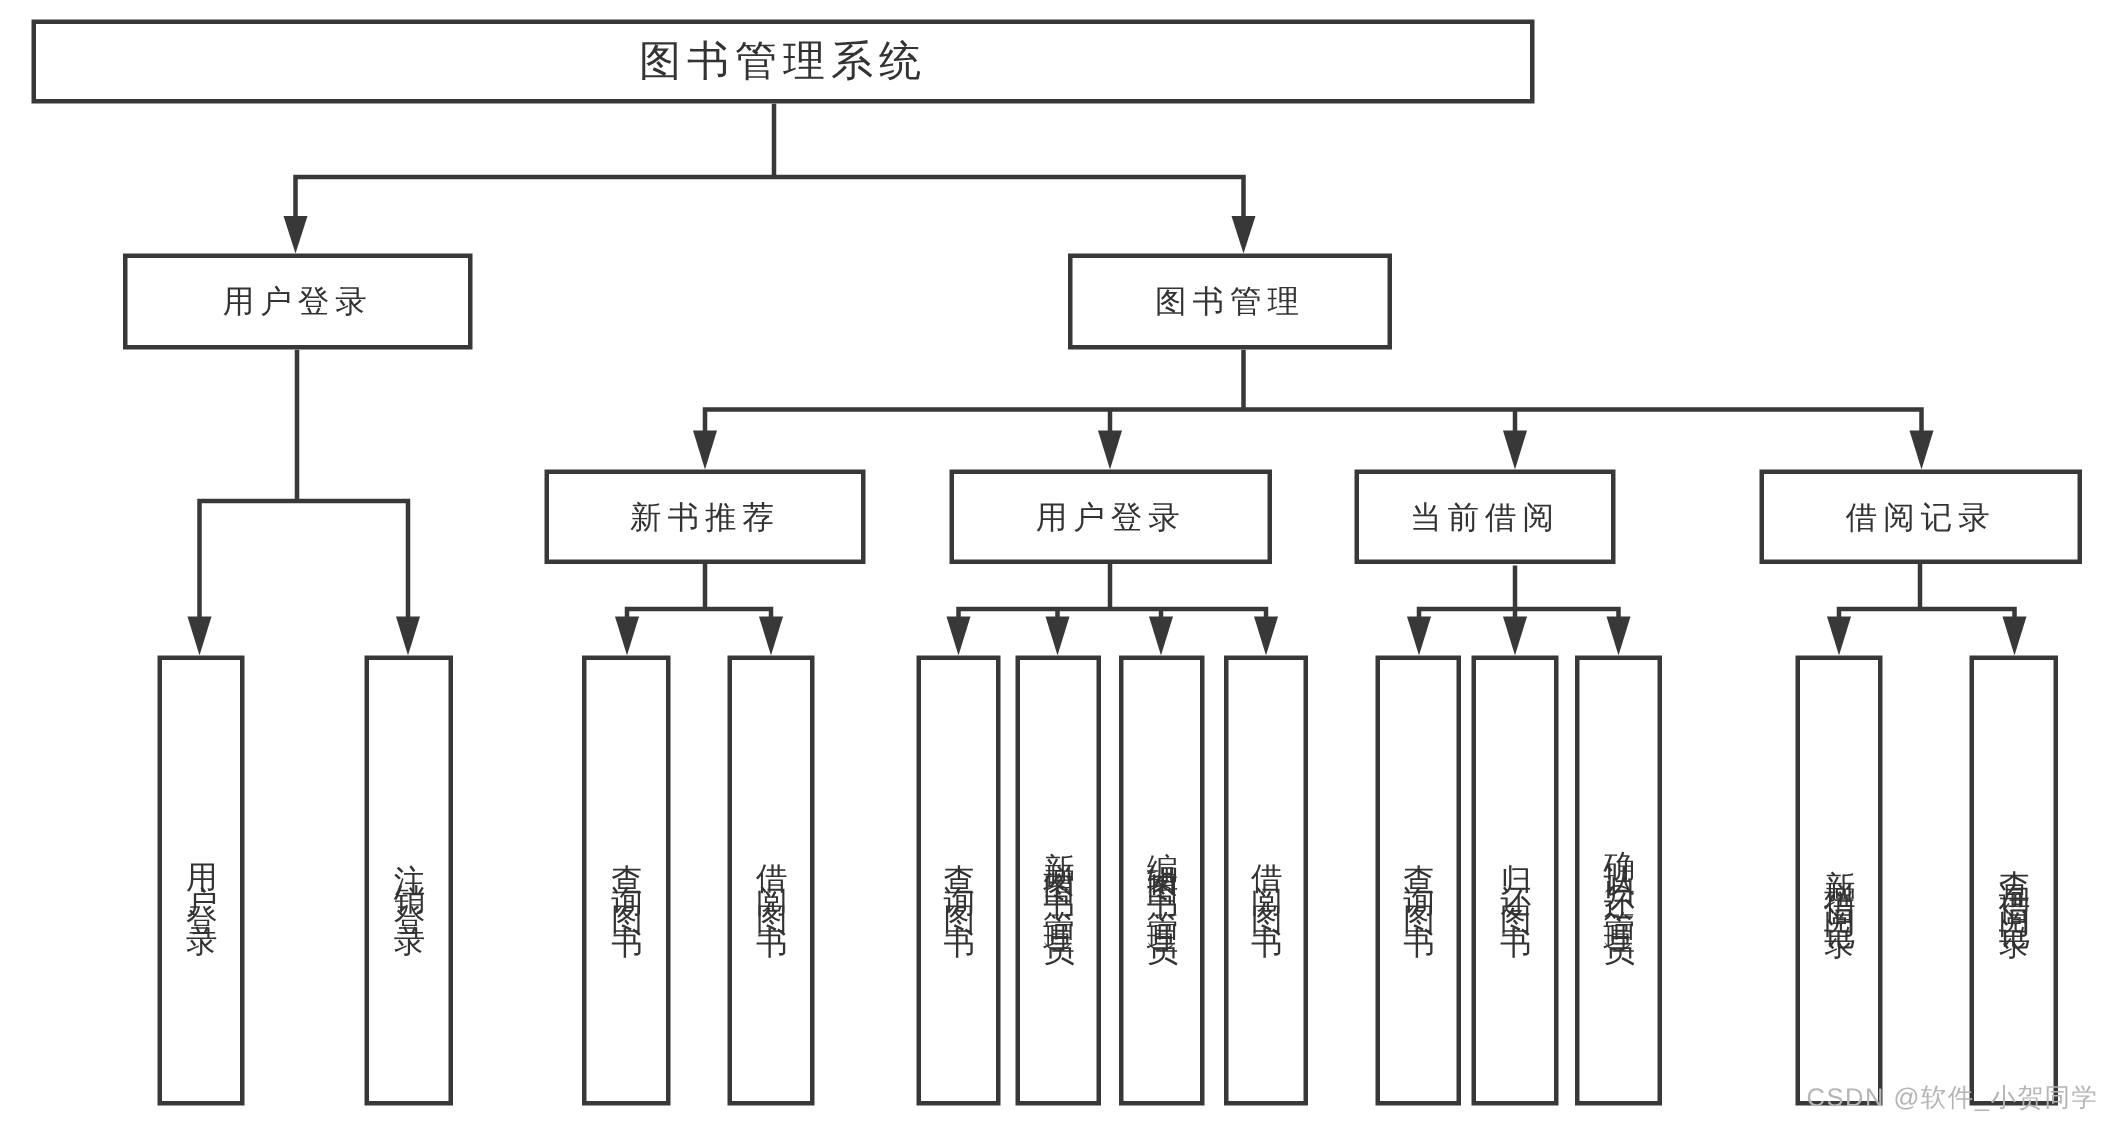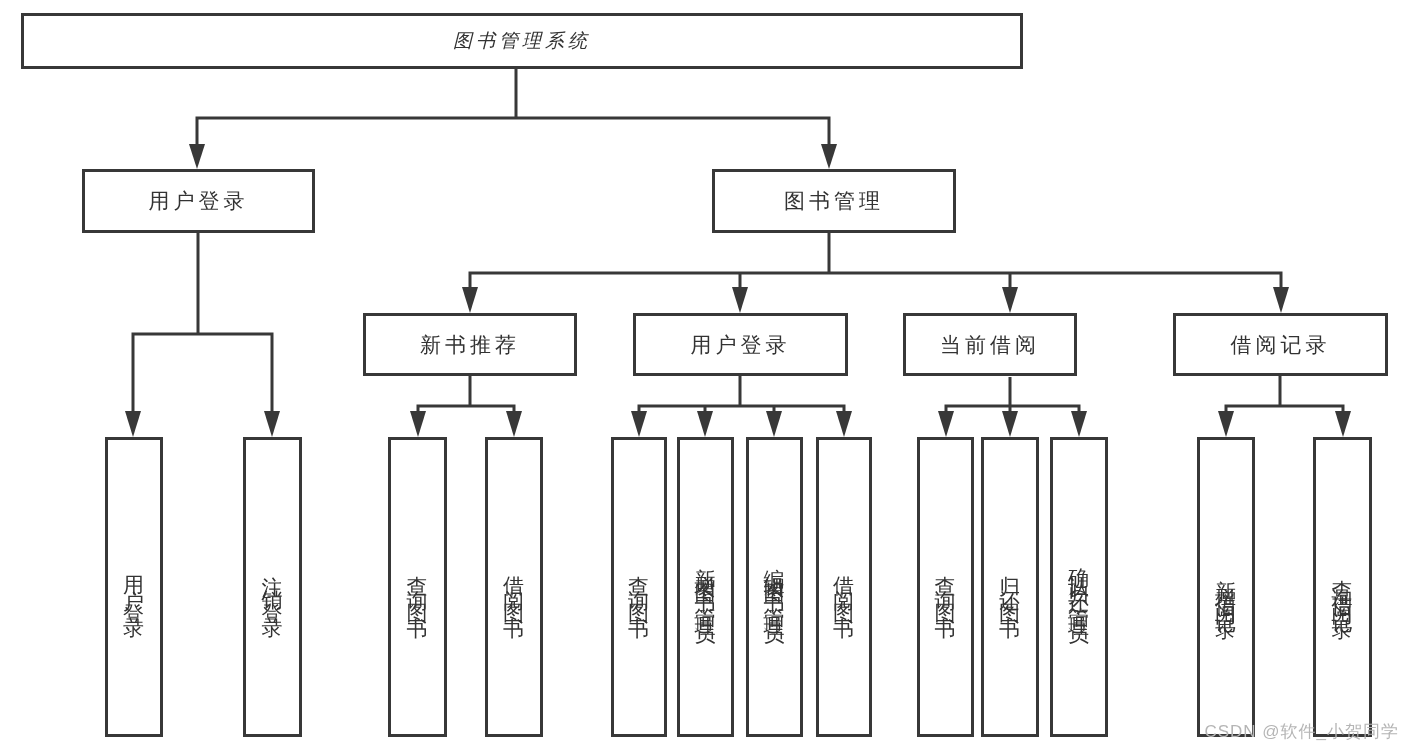--- a/index.html
+++ b/index.html
@@ -19,21 +19,21 @@
   .connectors{position:absolute;left:0;top:0;width:1405px;height:747px;}
   .node{
     position:absolute;
     box-sizing:border-box;
     border:3px solid var(--line);
     background:#ffffff;
     display:flex;align-items:center;justify-content:center;
     color:var(--text);
   }
   .hnode{font-size:21px;letter-spacing:4px;white-space:nowrap;}
-  .hnode.root{font-size:19px;font-style:italic;}
+  .hnode.root{font-size:28px;}
   .vnode{}
   .vlabel{
     writing-mode:vertical-rl;
     text-orientation:mixed;
     font-size:21px;
     line-height:1.1;
     letter-spacing:8px;
     color:var(--text);
   }
   .vlabel.spread{letter-spacing:14px;}
@@ -87,21 +87,21 @@
       <polygon points="1002,411 1018,411 1010,437"></polygon>
       <polygon points="1071,411 1087,411 1079,437"></polygon>
       <polygon points="1218,411 1234,411 1226,437"></polygon>
       <polygon points="1335,411 1351,411 1343,437"></polygon>
     </g>
   </svg>
 
   <div class="node hnode root" style="left:21px;top:13px;width:1002px;height:56px;">图书管理系统</div>
 
   <div class="node hnode" style="left:82px;top:169px;width:233px;height:64px;">用户登录</div>
-  <div class="node hnode" style="left:712px;top:169px;width:244px;height:64px;">图书管理</div>
+  <div class="node hnode" style="left:712px;top:169px;width:216px;height:64px;">图书管理</div>
 
   <div class="node hnode" style="left:363px;top:313px;width:214px;height:63px;">新书推荐</div>
   <div class="node hnode" style="left:633px;top:313px;width:215px;height:63px;">用户登录</div>
   <div class="node hnode" style="left:903px;top:313px;width:174px;height:63px;">当前借阅</div>
   <div class="node hnode" style="left:1173px;top:313px;width:215px;height:63px;">借阅记录</div>
 
   <div class="node vnode" style="left:105px;top:437px;width:58px;height:300px;">
     <span class="vlabel spread">用户登录</span>
   </div>
   <div class="node vnode" style="left:243px;top:437px;width:59px;height:300px;">

